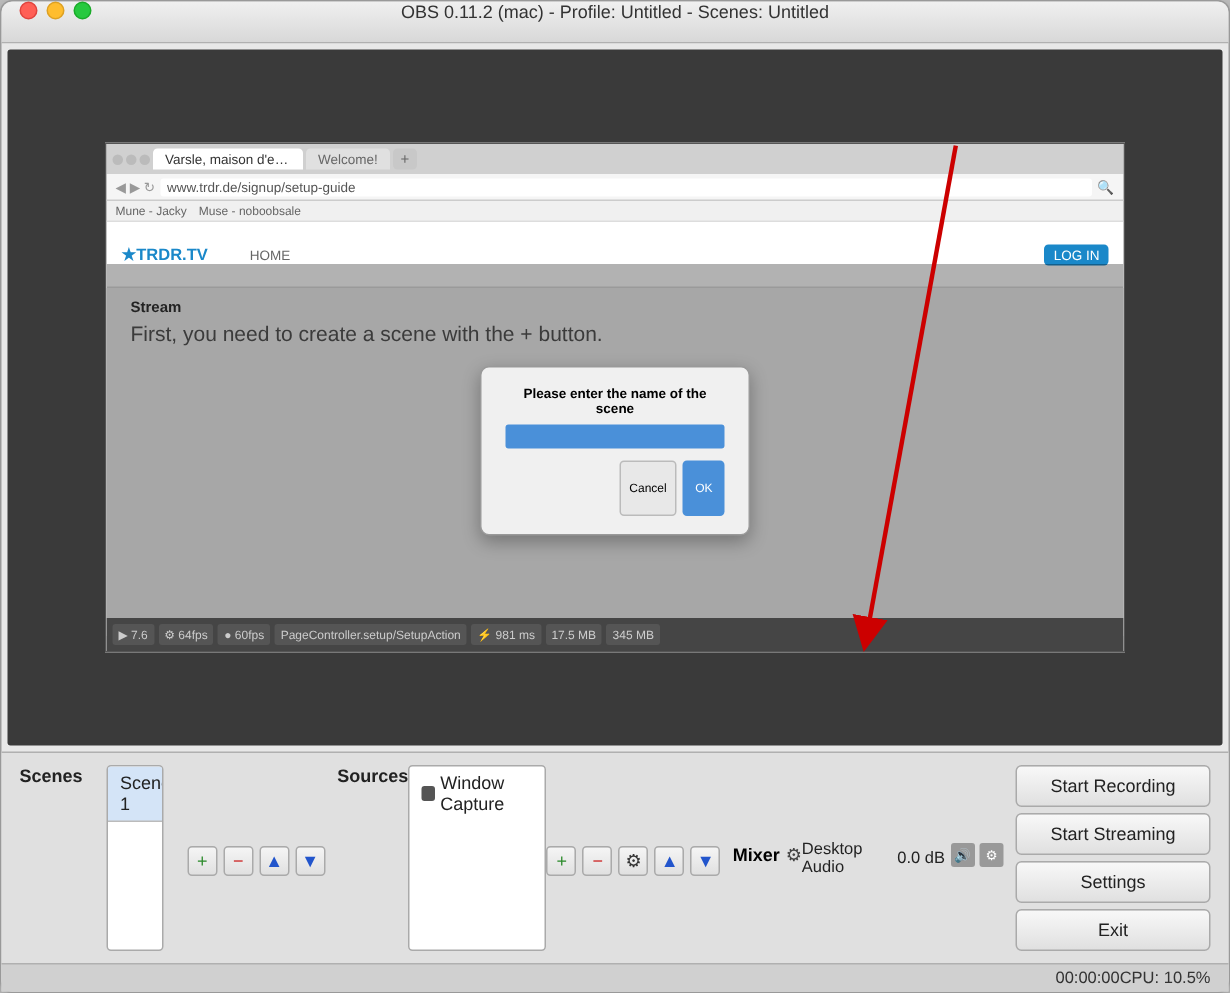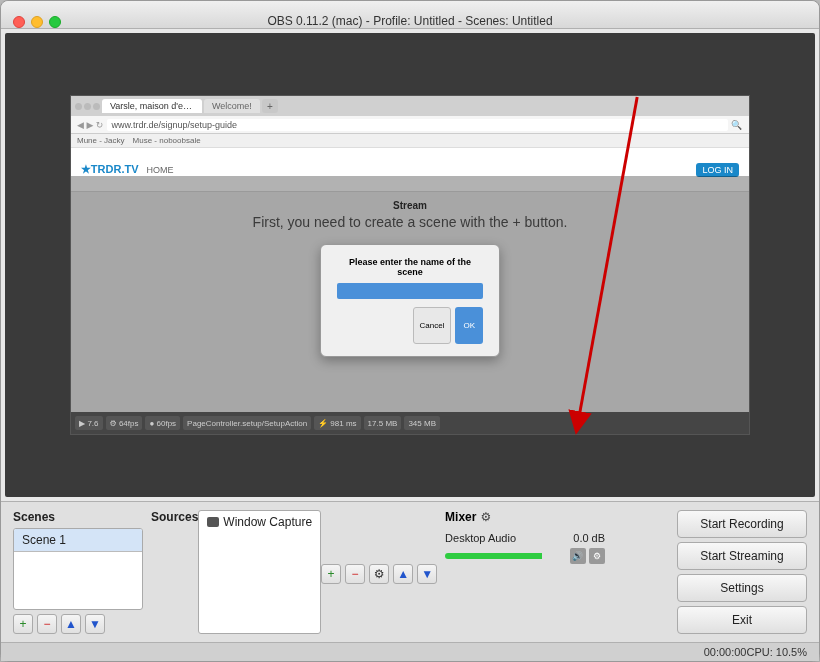--- a/index.html
+++ b/index.html
@@ -23,21 +23,21 @@
       flex-direction: column;
       box-shadow: 0 4px 20px rgba(0,0,0,0.4);
     }
 
     .titlebar {
       height: 28px;
       background: linear-gradient(to bottom, #f0f0f0, #d8d8d8);
       border-bottom: 1px solid #b0b0b0;
       border-radius: 8px 8px 0 0;
       display: flex;
-      align-items: flex-end;
+      align-items: flex-start;
       padding: 0 12px;
       position: relative;
     }
 
     .traffic-lights {
       display: flex;
       gap: 6px;
     }
 
     .traffic-light {
@@ -128,21 +128,21 @@
     }
 
     
     .trdr-nav {
       height: 44px;
       background: #fff;
       border-bottom: 1px solid #ddd;
       display: flex;
       align-items: center;
       padding: 0 10px;
-      gap: 0;
+      gap: 20px;
     }
 
     .trdr-logo {
       font-size: 11px;
       font-weight: bold;
       color: #1a88c9;
     }
 
     .trdr-home {
       font-size: 9px;
@@ -257,22 +257,23 @@
     .bottom-content {
       display: flex;
       flex: 1;
       padding: 8px 12px;
       gap: 8px;
     }
 
     
     .panel-section {
       display: flex;
-      flex-direction: column;
+      flex-direction: row;
       min-width: 130px;
+      gap: 16px;
     }
 
     .panel-header {
       font-size: 12px;
       font-weight: 600;
       color: #222;
       margin-bottom: 4px;
     }
 
     .panel-list {
@@ -338,21 +339,21 @@
       background: #555;
       border-radius: 2px;
       display: flex;
       align-items: center;
       justify-content: center;
     }
 
     
     .mixer-section {
       display: flex;
-      flex-direction: column;
+      flex-direction: row;
       min-width: 160px;
     }
 
     .mixer-header {
       display: flex;
       align-items: center;
       gap: 4px;
       margin-bottom: 4px;
     }
 
@@ -501,21 +502,21 @@
       </div>
 
       <div class="browser-content">
 
         <div class="trdr-nav">
           <span class="trdr-logo">★TRDR.TV</span>
           <span class="trdr-home">HOME</span>
           <button class="trdr-login">LOG IN</button>
         </div>
 
-        <div style="padding:8px 16px;text-align:center;">
+        <div style="padding:8px 16px;">
           <div style="font-size:10px;font-weight:600;color:#333;margin-bottom:3px;">Stream</div>
           <div style="font-size:14px;color:#555;">First, you need to create a scene with the + button.</div>
         </div>
 
         <div class="dialog-overlay">
           <div class="dialog-box">
             <div class="dialog-title">Please enter the name of the scene</div>
             <div class="dialog-input"></div>
             <div class="dialog-buttons">
               <button class="dialog-btn-cancel">Cancel</button>

